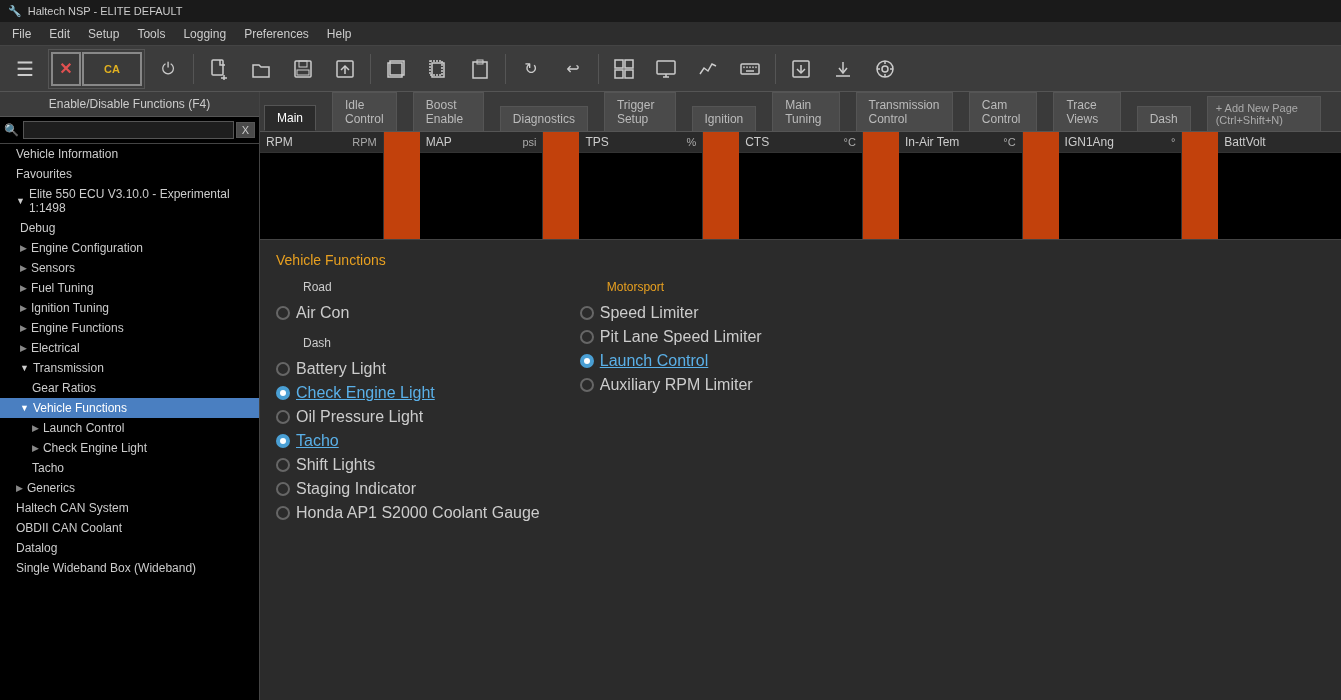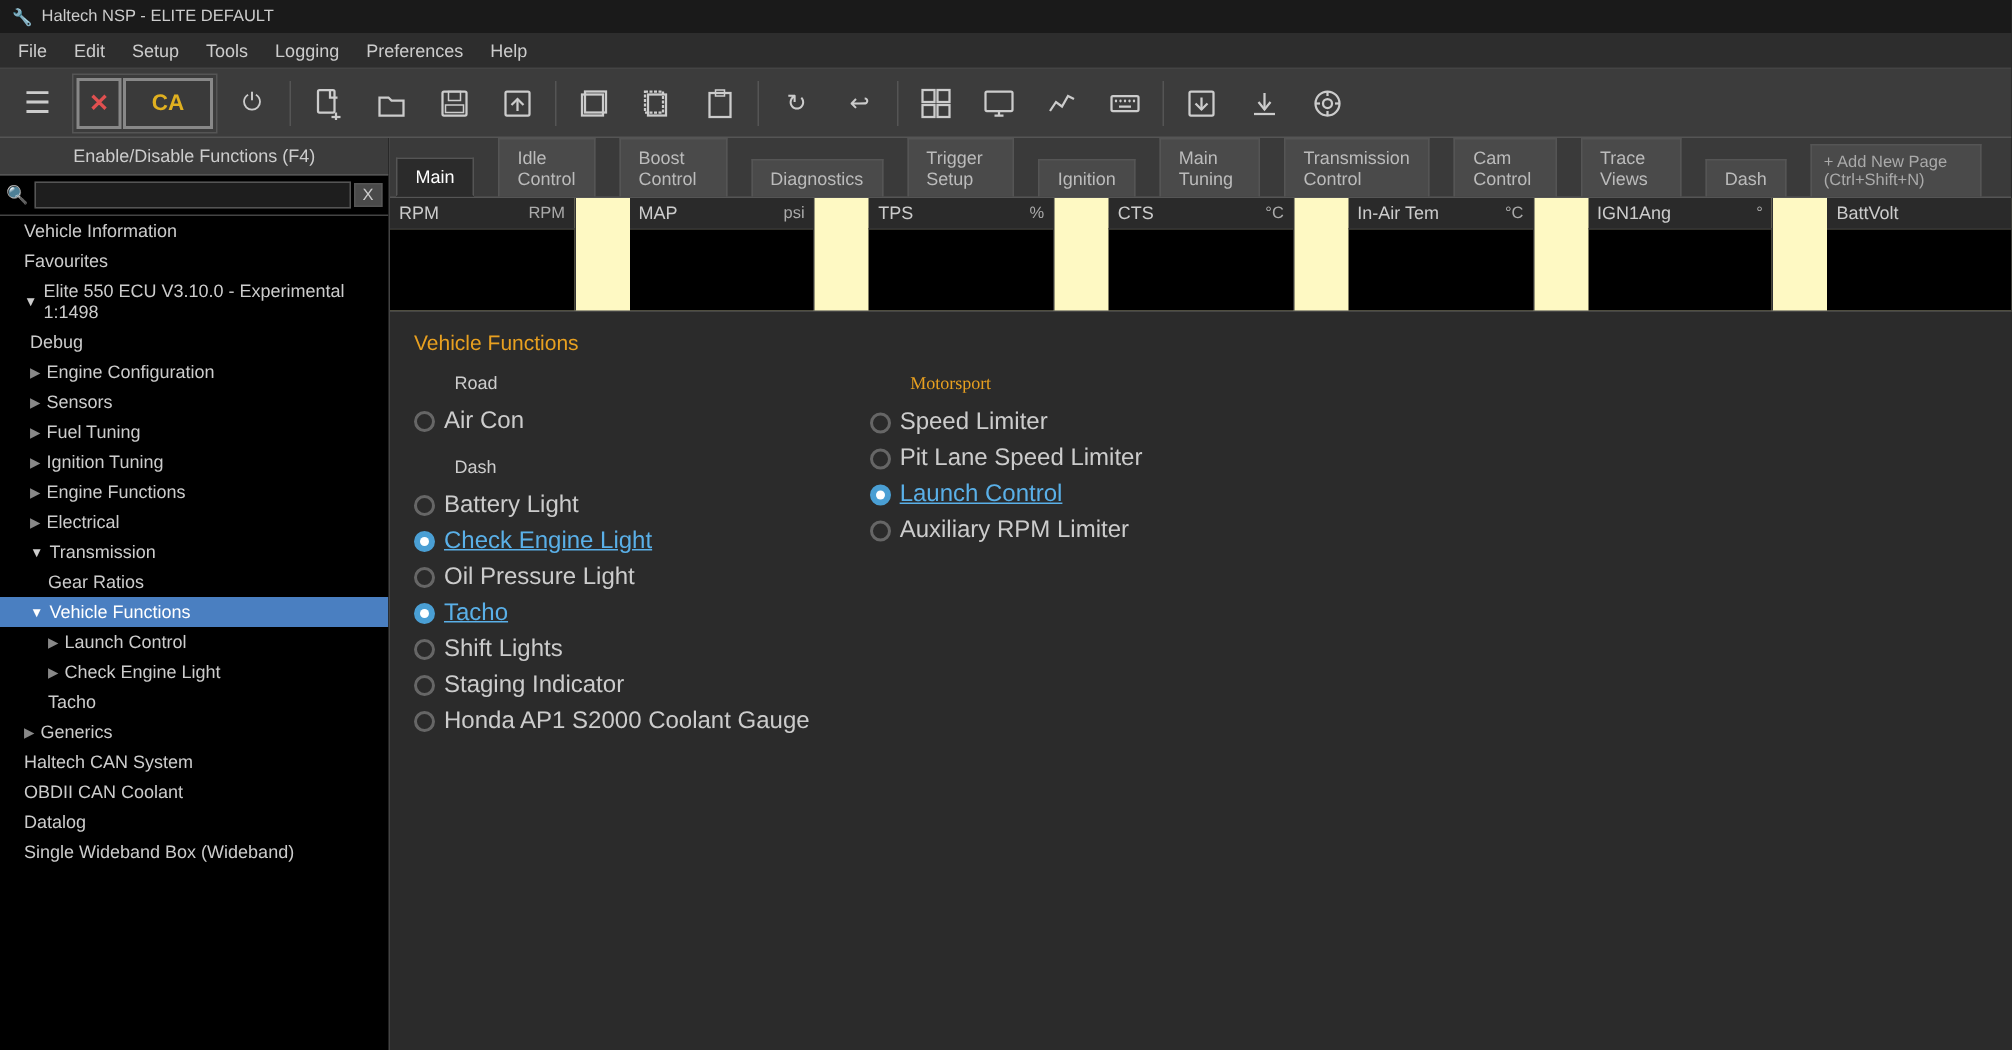--- a/index.html
+++ b/index.html
@@ -183,24 +183,24 @@
       border-bottom: 1px solid #2b2b2b;
     }
     .tab.add-tab {
       color: #aaa;
       font-size: 11px;
       padding: 5px 8px;
     }
 
     
     #metrics-bar {
-      background: #fef9c3;
+      background: #c2410c;
       display: flex;
       border-bottom: 1px solid #444;
-      height: 76px;
+      height: 108px;
       gap: 36px;
     }
     .metric-cell {
       flex: 1;
       border-right: 1px solid #333;
       display: flex;
       flex-direction: column;
     }
     .metric-header {
       display: flex;
@@ -329,21 +329,21 @@
 </div>
 
 <div id="toolbar">
 
   <button class="toolbar-btn" style="font-size:20px;">☰</button>
 
   <div style="display:flex;align-items:center;gap:1px;border:1px solid #555;padding:2px;">
     <button class="toolbar-btn toolbar-icon-red" style="width:30px;height:34px;font-size:14px;font-weight:bold;border:2px solid #888;background:#3a3a3a;">
       <span style="color:#e05050;font-size:16px;">✕</span>
     </button>
-    <button class="toolbar-btn toolbar-icon-red" style="width:60px;height:34px;font-size:15px;font-weight:bold;border:2px solid #888;background:#3a3a3a;color:#e0b020;">CA</button>
+    <button class="toolbar-btn toolbar-icon-red" style="width:60px;height:34px;font-size:11px;font-weight:bold;border:2px solid #888;background:#3a3a3a;color:#e0b020;">CA</button>
   </div>
 
   <button class="toolbar-btn" style="font-size:16px;">⏻</button>
 
   <div class="toolbar-separator"></div>
 
   <button class="toolbar-btn">
     <svg width="22" height="22" viewBox="0 0 22 22" fill="none" xmlns="http://www.w3.org/2000/svg">
       <rect x="4" y="2" width="11" height="15" rx="1" stroke="#ccc" stroke-width="1.5" fill="none"></rect>
       <path d="M12 2v5h5" stroke="#ccc" stroke-width="1.5" fill="none"></path>
@@ -567,21 +567,21 @@
         <span>Single Wideband Box (Wideband)</span>
       </div>
     </div>
   </div>
 
   <div id="content">
 
     <div id="tab-bar">
       <div class="tab active">Main</div>
       <div class="tab">Idle Control</div>
-      <div class="tab">Boost Control</div>
+      <div class="tab">Boost Enable</div>
       <div class="tab">Diagnostics</div>
       <div class="tab">Trigger Setup</div>
       <div class="tab">Ignition</div>
       <div class="tab">Main Tuning</div>
       <div class="tab">Transmission Control</div>
       <div class="tab">Cam Control</div>
       <div class="tab">Trace Views</div>
       <div class="tab">Dash</div>
       <div class="tab add-tab">+ Add New Page (Ctrl+Shift+N)</div>
     </div>
@@ -689,21 +689,21 @@
 
             <div class="function-item">
               <div class="radio-circle"></div>
               <span class="function-label">Honda AP1 S2000 Coolant Gauge</span>
             </div>
 
           </div>
         </div>
 
         <div class="motorsport-section">
-          <div class="section-header" style="color:#e8a020;font-family:Liberation Serif, serif;">Motorsport</div>
+          <div class="section-header" style="color:#e8a020;">Motorsport</div>
 
           <div class="function-item">
             <div class="radio-circle"></div>
             <span class="function-label">Speed Limiter</span>
           </div>
 
           <div class="function-item">
             <div class="radio-circle"></div>
             <span class="function-label">Pit Lane Speed Limiter</span>
           </div>

